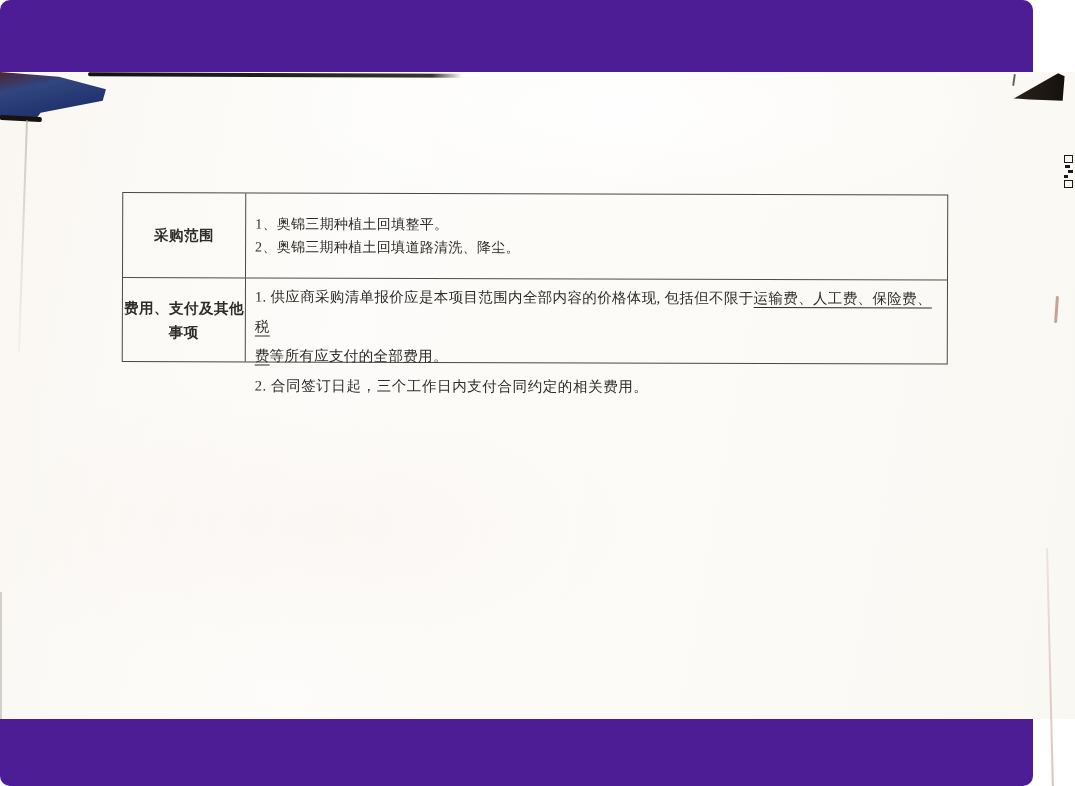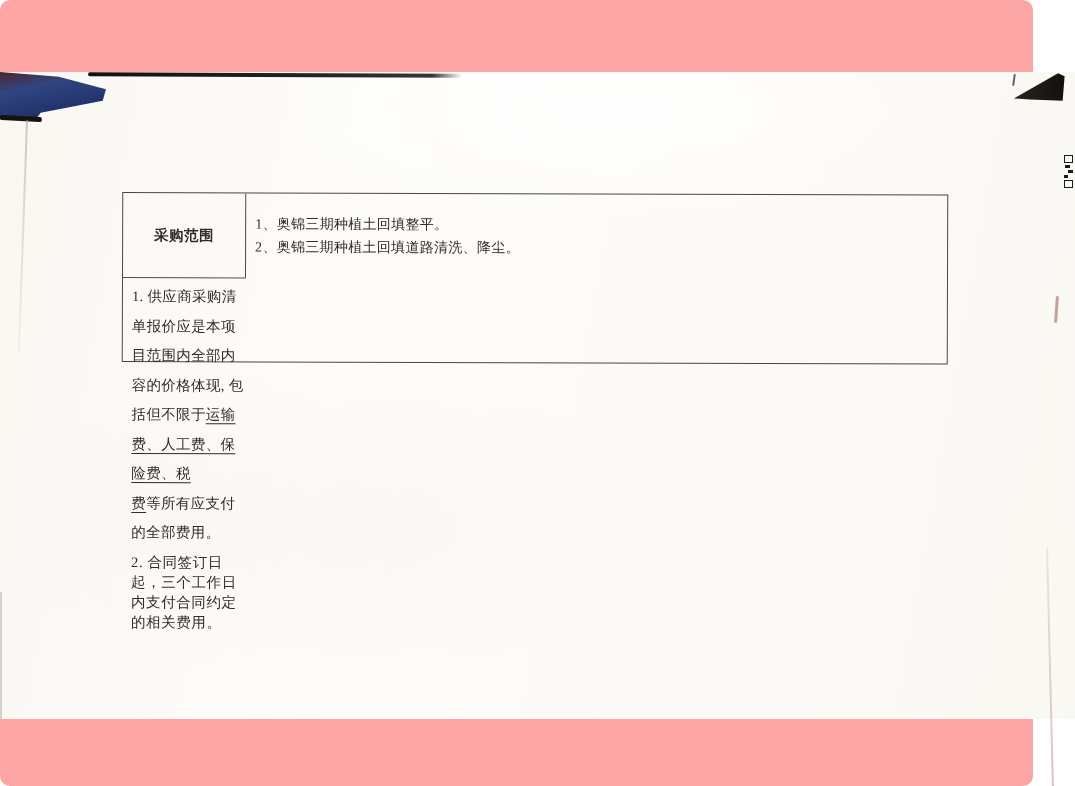--- a/index.html
+++ b/index.html
@@ -1,21 +1,21 @@
 <!DOCTYPE html>
 <html><head>
 <meta charset="utf-8">
 <style>
   html,body{margin:0;padding:0;}
   body{
     width:1075px;height:786px;position:relative;overflow:hidden;
     background:#ffffff;
     font-family:"Liberation Serif","DejaVu Serif",serif;
   }
-  .canvas{position:absolute;left:0;top:0;width:1033px;height:786px;background:#fca5a5;border-radius:10px;}
+  .canvas{position:absolute;left:0;top:0;width:1033px;height:786px;background:#4c1d95;border-radius:10px;}
 
   
   .photo{
     position:absolute;left:0;top:72px;width:1075px;height:647px;
     background:
       radial-gradient(ellipse 60% 30% at 58% 6%, rgba(255,255,255,0.9), rgba(255,255,255,0) 60%),
       radial-gradient(ellipse 45% 35% at 30% 70%, rgba(246,238,232,0.35), rgba(255,255,255,0) 70%),
       linear-gradient(100deg,#faf7f2 0%,#fdfcfa 32%,#fcfaf6 68%,#faf8f3 100%);
   }
 
@@ -133,20 +133,24 @@
 
       <div class="cell hcell">
         <span>采购范围</span>
       </div>
 
       <div class="cell ccell scope-cell">
         <div>1、奥锦三期种植土回填整平。</div>
         <div>2、奥锦三期种植土回填道路清洗、降尘。</div>
       </div>
 
+      <div class="cell hcell row2">
+        <span>费用、支付及其他</span>
+        <span>事项</span>
+      </div>
 
       <div class="cell ccell row2 fee-cell">
         <div class="fee-para"><span>1. 供应商采购清单报价应是本项目范围内全部内容的价格体现, 包括但不限于</span><span class="ul">运输费、人工费、保险费、税</span><br><span class="ul">费</span><span>等所有应支付的全部费用。</span></div>
         <div class="fee-item2">2. 合同签订日起，三个工作日内支付合同约定的相关费用。</div>
       </div>
 
     </div>
   </div>
 </div>
 

